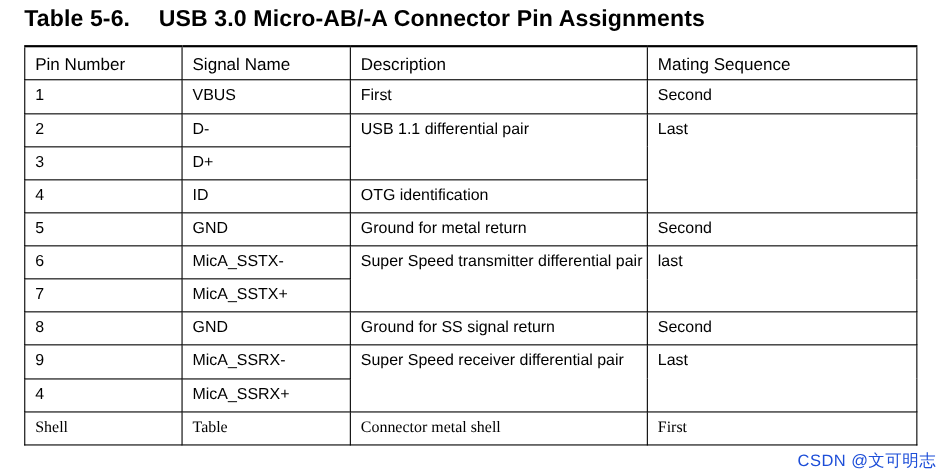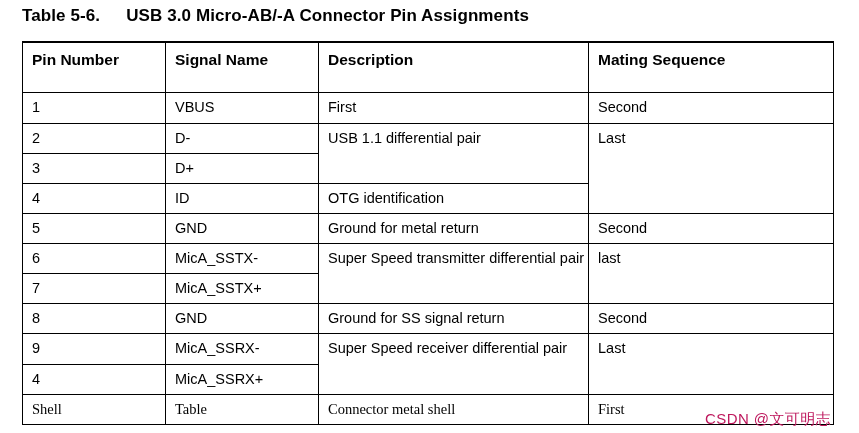--- a/index.html
+++ b/index.html
@@ -14,21 +14,21 @@
     font-family: "Liberation Sans", sans-serif;
     color: #000000;
     overflow: hidden;
   }
 
   
   #caption {
     position: absolute;
     left: 22px;
     top: 6px;
-    font-size: 17px;
+    font-size: 21px;
     font-weight: bold;
     letter-spacing: 0.1px;
     white-space: nowrap;
   }
   #caption .cap-label { display: inline-block; }
   #caption .cap-title { display: inline-block; margin-left: 26px; }
 
   
   #pin-table {
     position: absolute;
@@ -42,48 +42,48 @@
   #pin-table td, #pin-table th {
     border: 1px solid #000000;
     padding: 5px 0 5px 9px;
     text-align: left;
     vertical-align: top;
     font-weight: normal;
     line-height: 1.32;
     background: #ffffff;
   }
   #pin-table thead th {
-    font-weight: bold;
+    font-weight: normal;
     font-size: 15.5px;
     padding-top: 7px;
-    padding-bottom: 22px;
+    padding-bottom: 2px;
     border-top: 2px solid #000000;
     border-bottom: 1px solid #000000;
   }
   
   col.c-pin  { width: 143px; }
   col.c-sig  { width: 153px; }
   col.c-desc { width: 270px; }
   col.c-mate { width: 245px; }
   td.thick-bottom { border-bottom: 2px solid #000000; }
   tr.last-row > td { border-bottom: 2px solid #000000; font-family: Liberation Serif, serif; }
 
   
   td.shaded { background: #b3b3b3; }
 
   
   tr.data-row > td { height: 18px; }
 
   
   #watermark {
     position: absolute;
-    right: 28px;
+    right: 8px;
     bottom: 4px;
     font-size: 15px;
-    color: #be185d;
+    color: #1d4ed8;
     letter-spacing: 0.4px;
     white-space: nowrap;
     user-select: none;
   }
 </style>
 </head>
 <body>
 
 <div id="caption">
   <span class="cap-label">Table 5-6.</span><span class="cap-title">USB 3.0 Micro-AB/-A Connector Pin Assignments</span>

